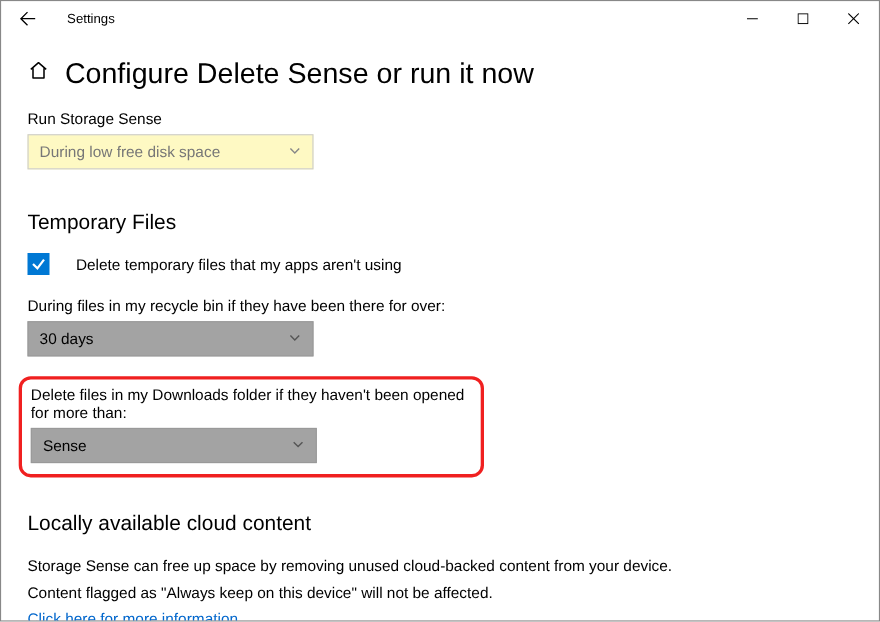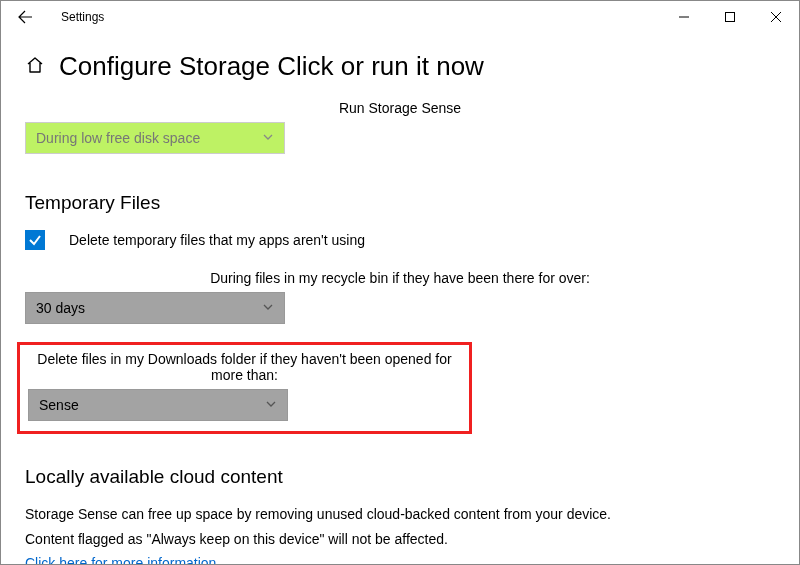--- a/index.html
+++ b/index.html
@@ -57,37 +57,36 @@
       margin-bottom: 18px;
     }
     .page-title {
       font-size: 26px;
       font-weight: 400;
     }
     .label {
       font-size: 14px;
       color: #000;
       margin-bottom: 6px;
-      text-align: center;
     }
     .dropdown {
       border: 1px solid #999;
       height: 32px;
       width: 260px;
       display: flex;
       align-items: center;
       justify-content: space-between;
       padding: 0 10px;
       font-size: 14px;
       cursor: pointer;
       background: #a3a3a3;
       color: #000;
     }
     .dropdown.disabled {
-      background: #bef264;
+      background: #fef9c3;
       border: 1px solid #cccccc;
       color: #777;
       cursor: default;
     }
     .dropdown .chev {
       color: #555;
     }
     .dropdown.disabled .chev {
       color: #888;
     }
@@ -112,24 +111,24 @@
       justify-content: center;
       cursor: pointer;
     }
     .checkbox svg { display: block; }
     .cb-label {
       font-size: 14px;
     }
     .field-block { margin-bottom: 18px; }
     .highlight-box {
       border: 3px solid #f02020;
-      border-radius: 0;
+      border-radius: 11px;
       padding: 6px 8px 10px 8px;
       margin-left: -8px;
-      width: 455px;
+      width: 423px;
     }
     .body-text {
       font-size: 14px;
       margin-bottom: 4px;
       line-height: 1.5;
     }
     .link {
       color: #0066cc;
       text-decoration: underline;
       cursor: pointer;
@@ -168,21 +167,21 @@
   </div>
 </div>
 
 <div class="content">
   <div class="page-header">
     <span>
       <svg width="20" height="20" viewBox="0 0 20 20">
           <path d="M3 9 L10 3 L17 9 M5 8 V17 H15 V8" stroke="#000" stroke-width="1.4" fill="none" stroke-linejoin="round"></path>
         </svg>
     </span>
-    <div class="page-title">Configure Storage Click or run it now</div>
+    <div class="page-title">Configure Delete Sense or run it now</div>
   </div>
 
   <div class="field-block">
     <div class="label">Run Storage Sense</div>
     <div class="dropdown disabled">
       <span>During low free disk space</span>
       <span class="chev">
         <svg width="12" height="12" viewBox="0 0 12 12">
             <path d="M2 4 L6 8 L10 4" stroke="#888" stroke-width="1.3" fill="none"></path>
           </svg>

